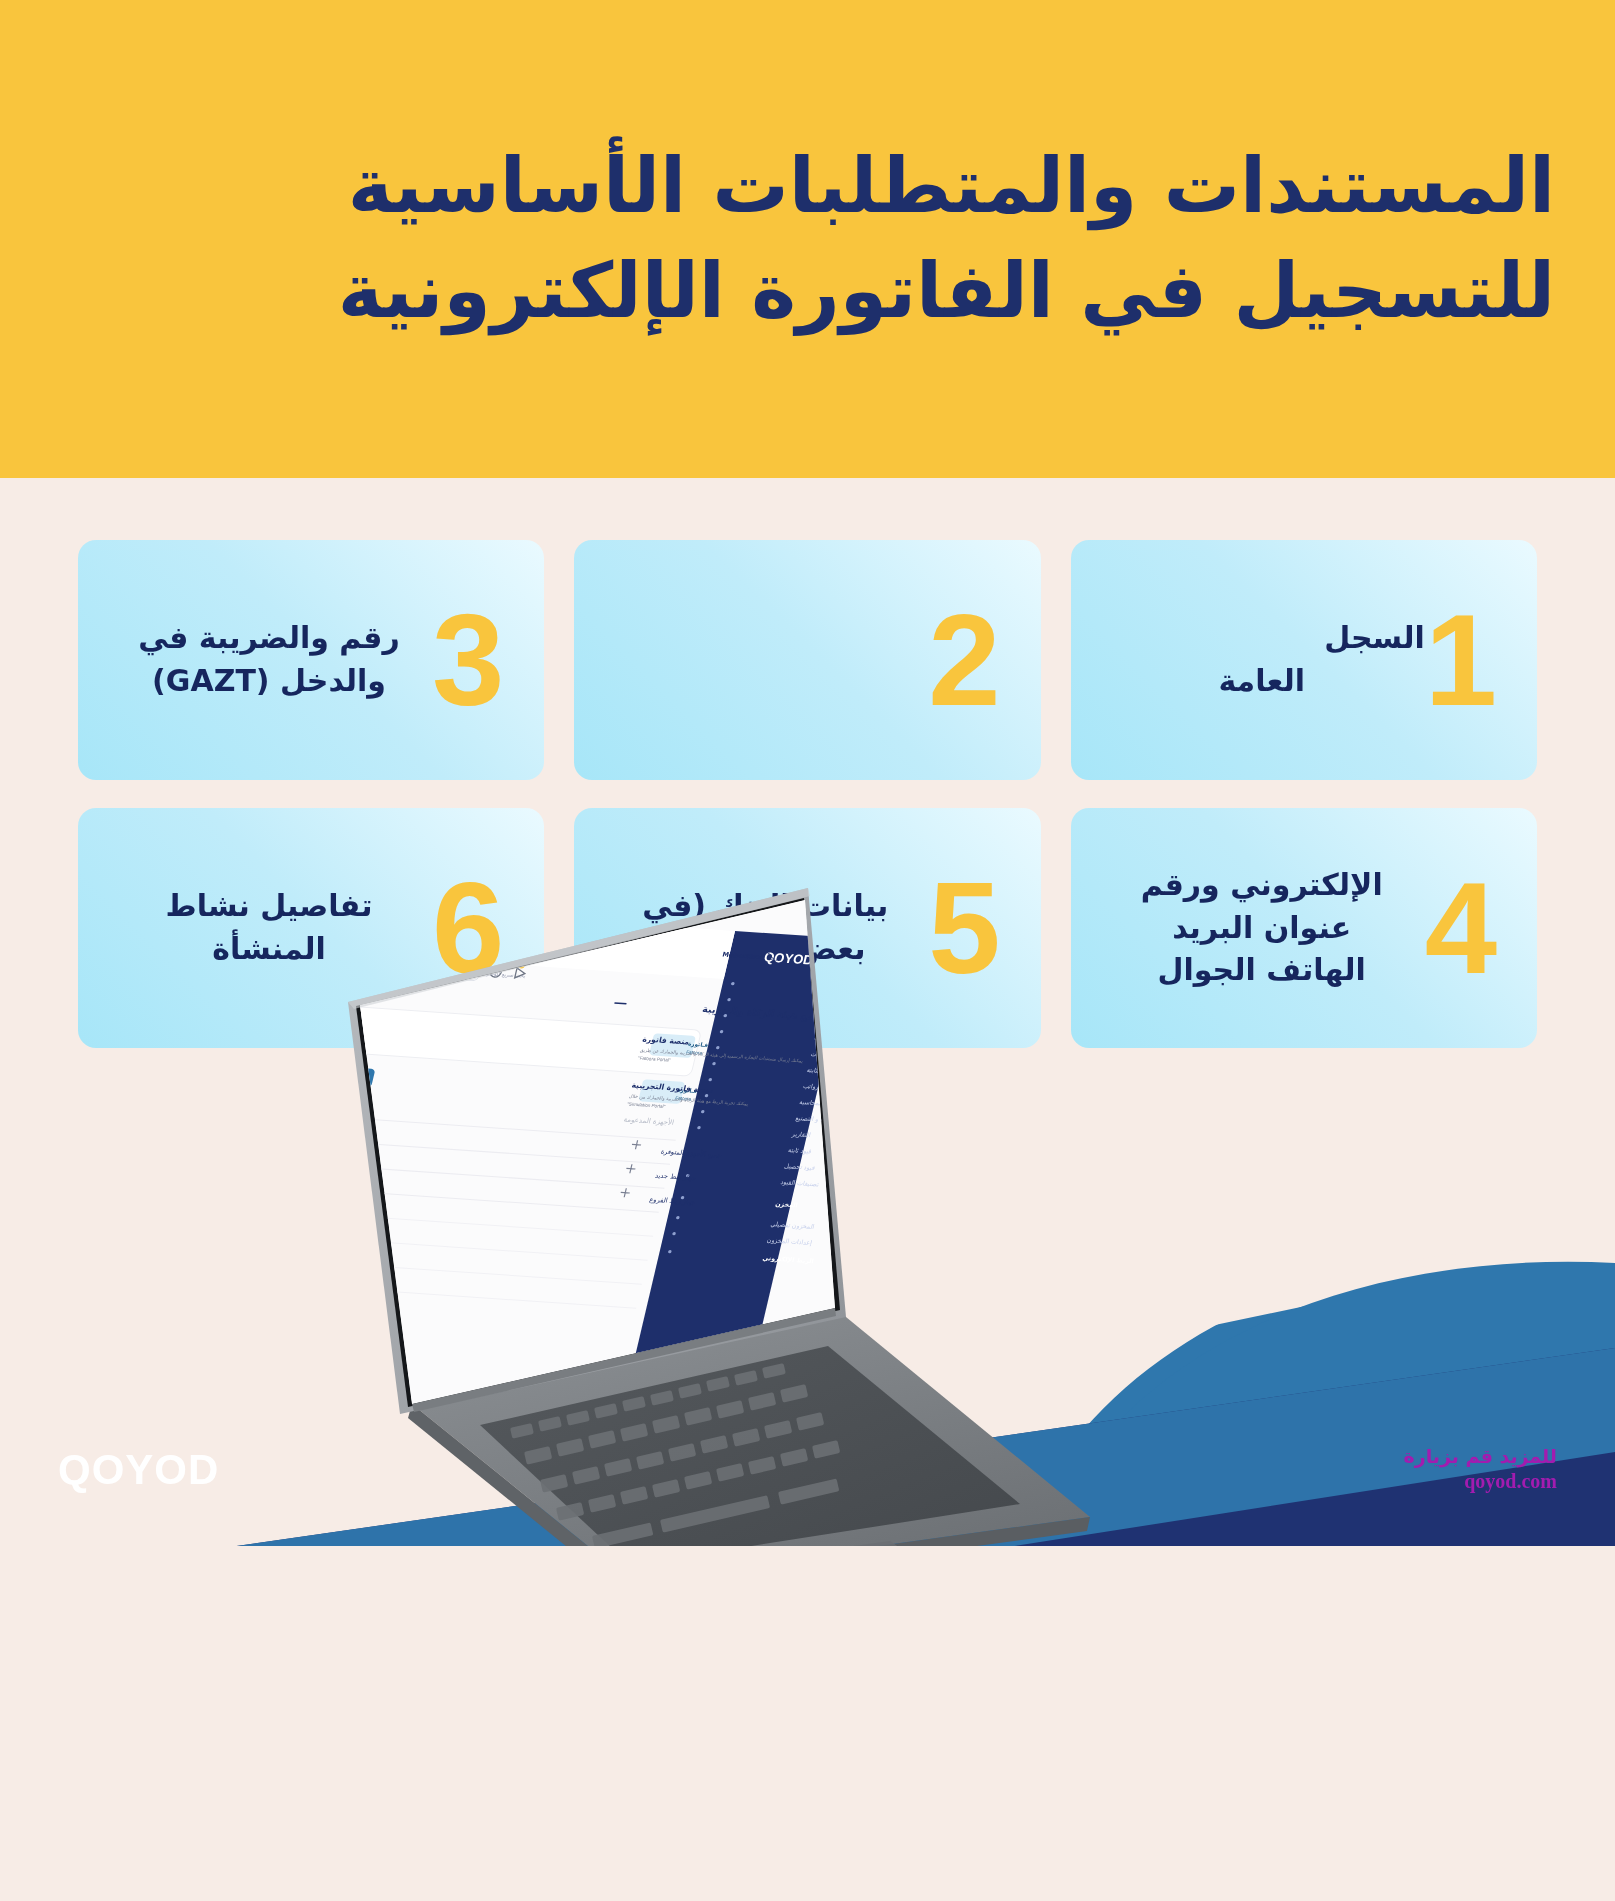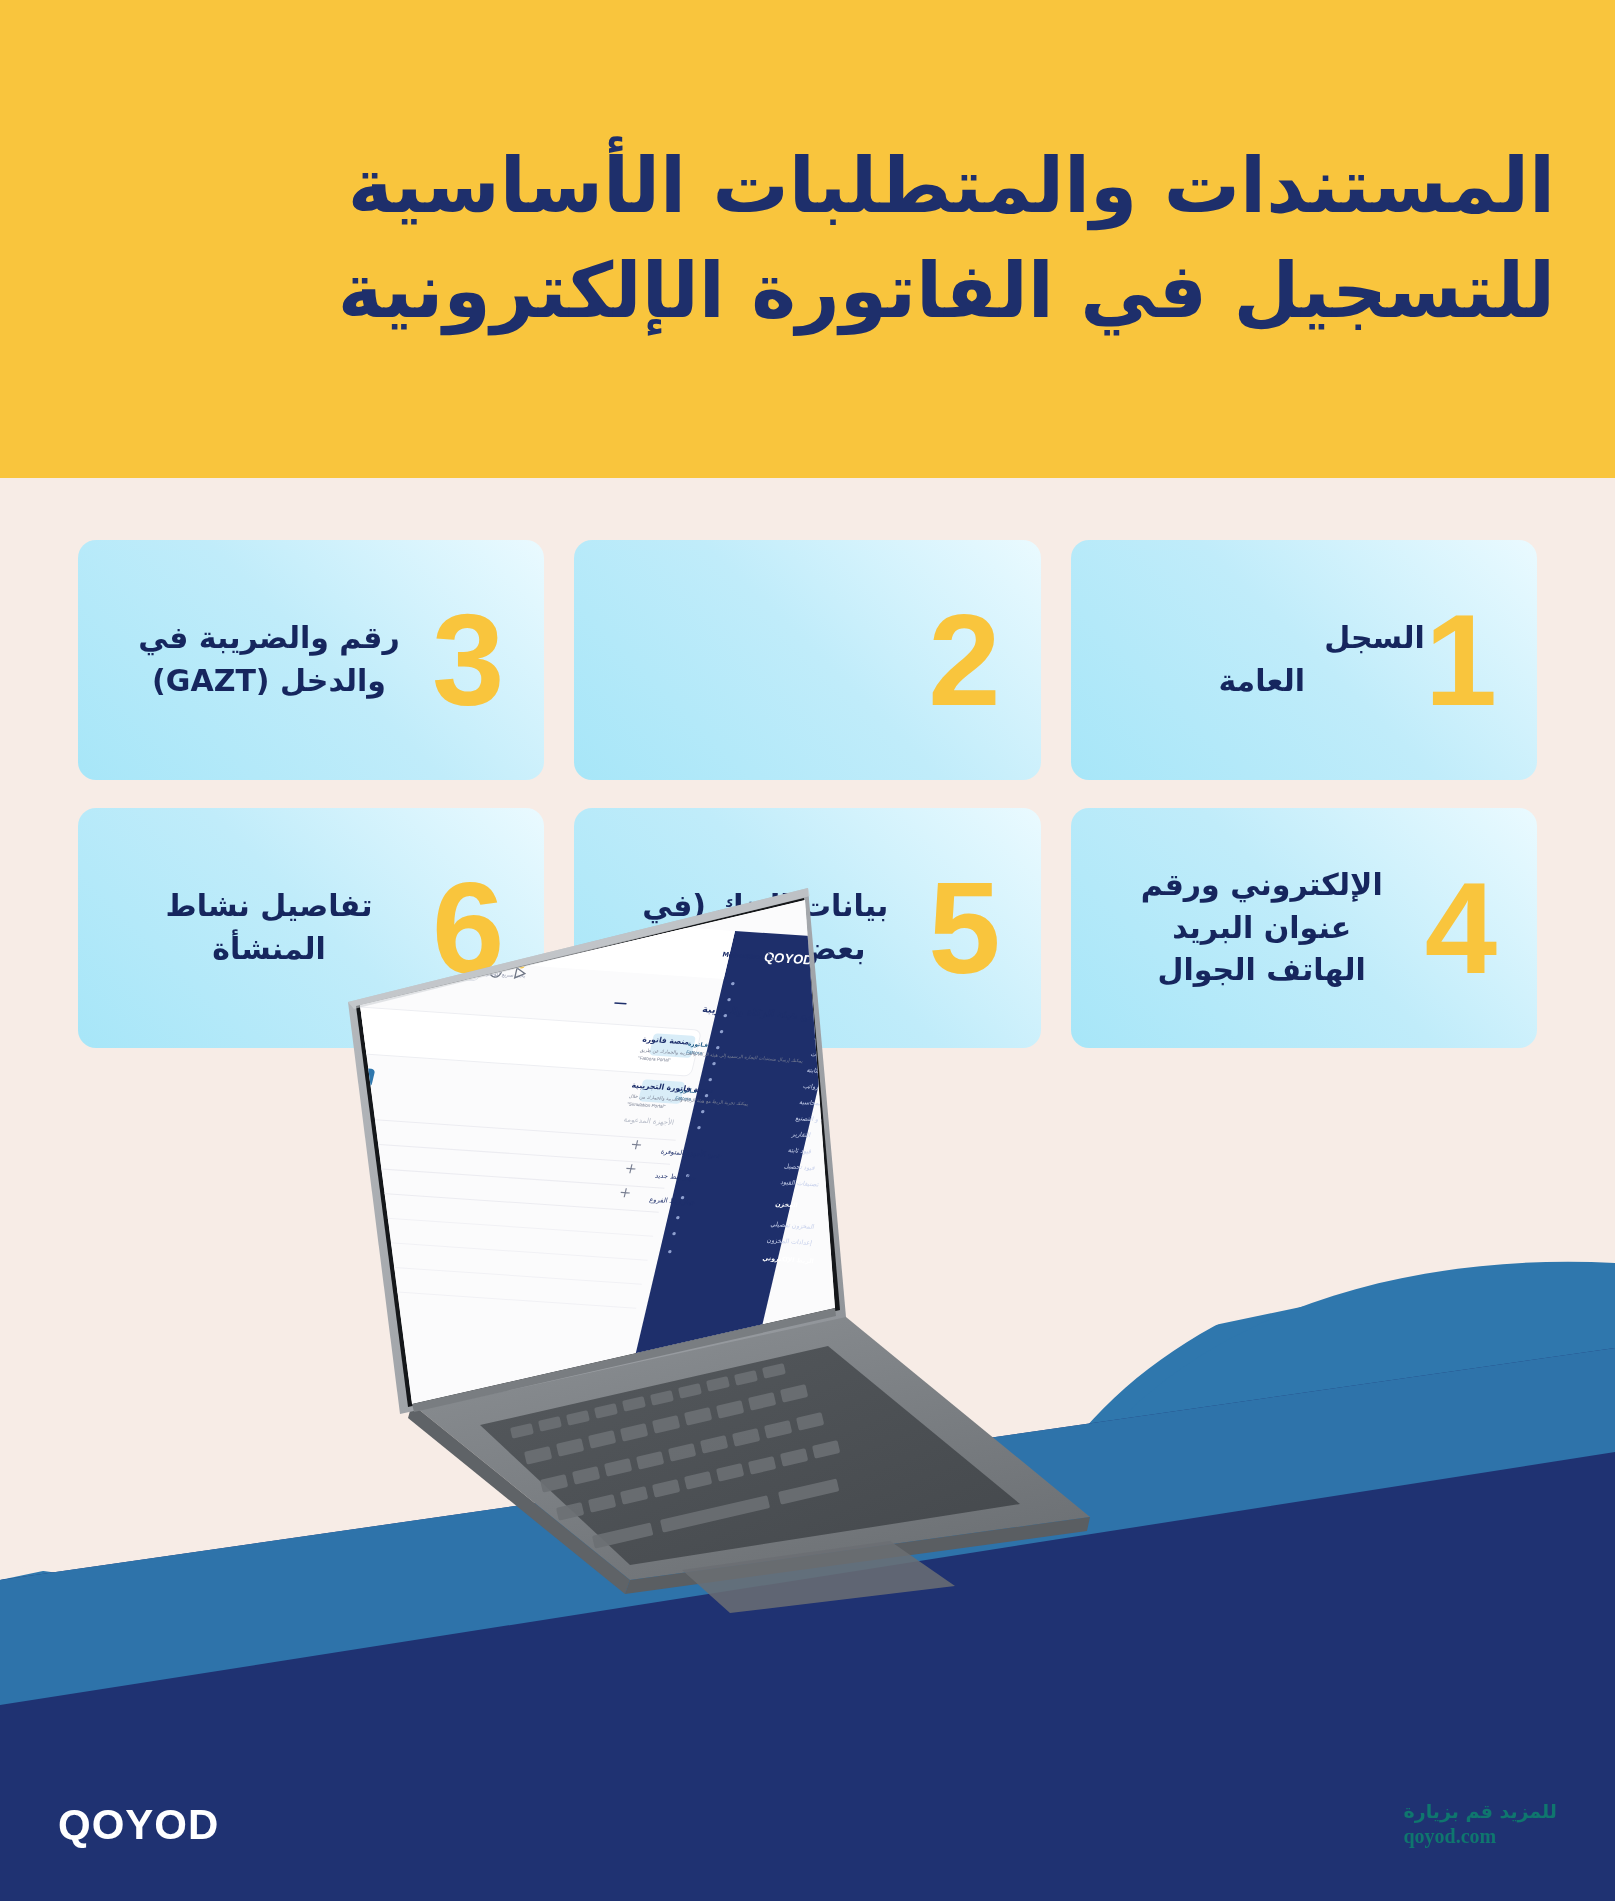--- a/index.html
+++ b/index.html
@@ -2,21 +2,21 @@
 <html lang="ar" dir="rtl"><head>
 <meta charset="utf-8">
 <style>
   * { margin:0; padding:0; box-sizing:border-box; }
   html, body {
     width:1615px; height:1901px;
     font-family:"DejaVu Sans","Liberation Sans",sans-serif;
     background:#f7ece6; overflow:hidden;
   }
   #page {
-    position:relative; width:1615px; height:1901px;
+    position:relative; width:1615px; height:1546px;
     background:#f7ece6; overflow:hidden;
   }
 
   
   .header {
     position:absolute; top:0; left:0; width:1615px; height:478px;
     background:#f9c53d;
     display:flex; flex-direction:column; justify-content:center;
     padding:0 60px;
   }
@@ -71,21 +71,21 @@
     position:absolute; left:0; bottom:0; width:1615px; height:300px;
     display:flex; align-items:flex-end; justify-content:space-between;
     padding:0 58px 52px 58px; direction:rtl;
   }
   .footer-logo {
     color:#ffffff; font-size:42px; font-weight:bold;
     letter-spacing:1px; font-family:"Liberation Sans",sans-serif;
     position:relative;
   }
   .footer-visit {
-    color:#0f766e; direction:rtl; line-height:1.25;margin-left:6px;
+    color:#a21caf; direction:rtl; text-align:right; line-height:1.25;margin-left:6px;
   }
   .footer-visit .vtop { display:block; font-size:19px; font-weight:600; }
   .footer-visit .vurl { display:block; font-size:20px; font-weight:bold;
     font-family:Liberation Serif, serif; direction:ltr; }
 </style>
 </head>
 <body>
 
 <div id="page">
 

